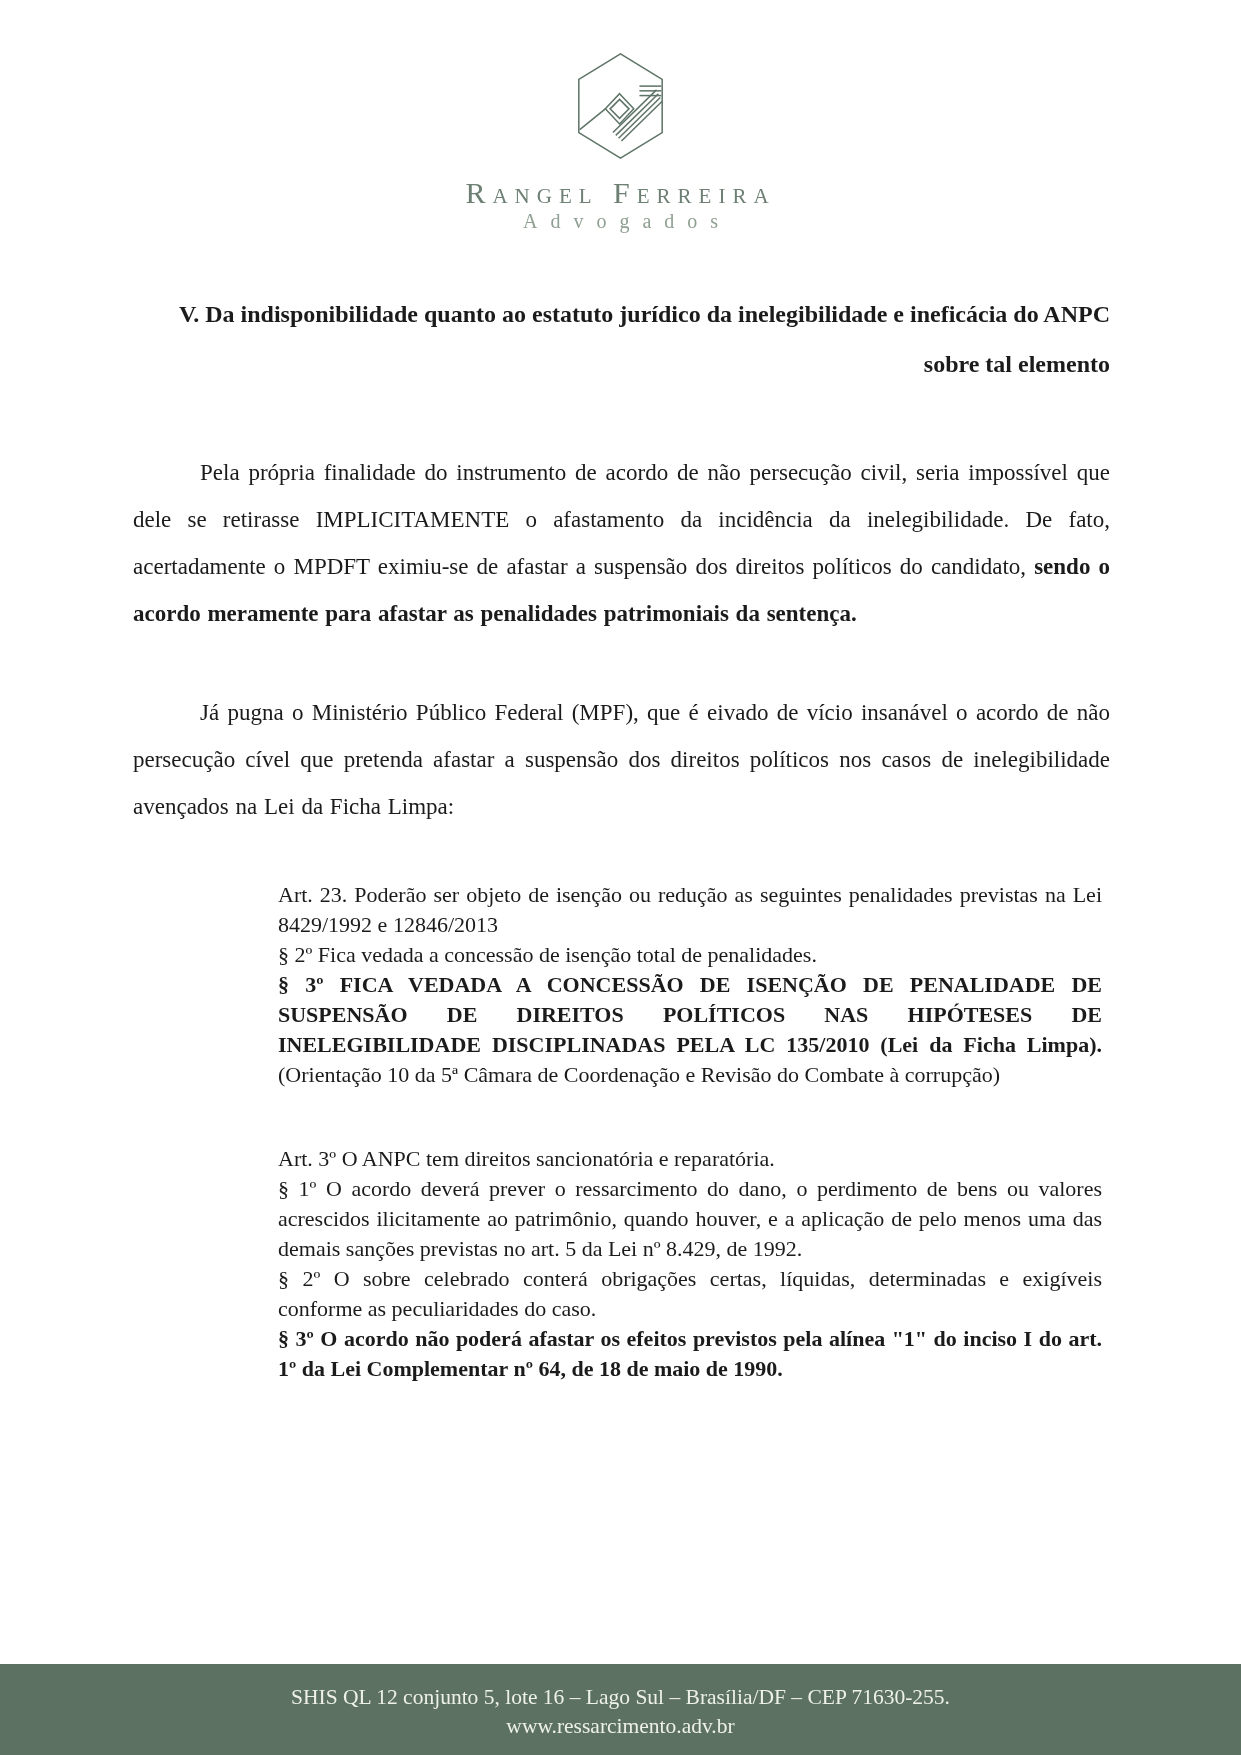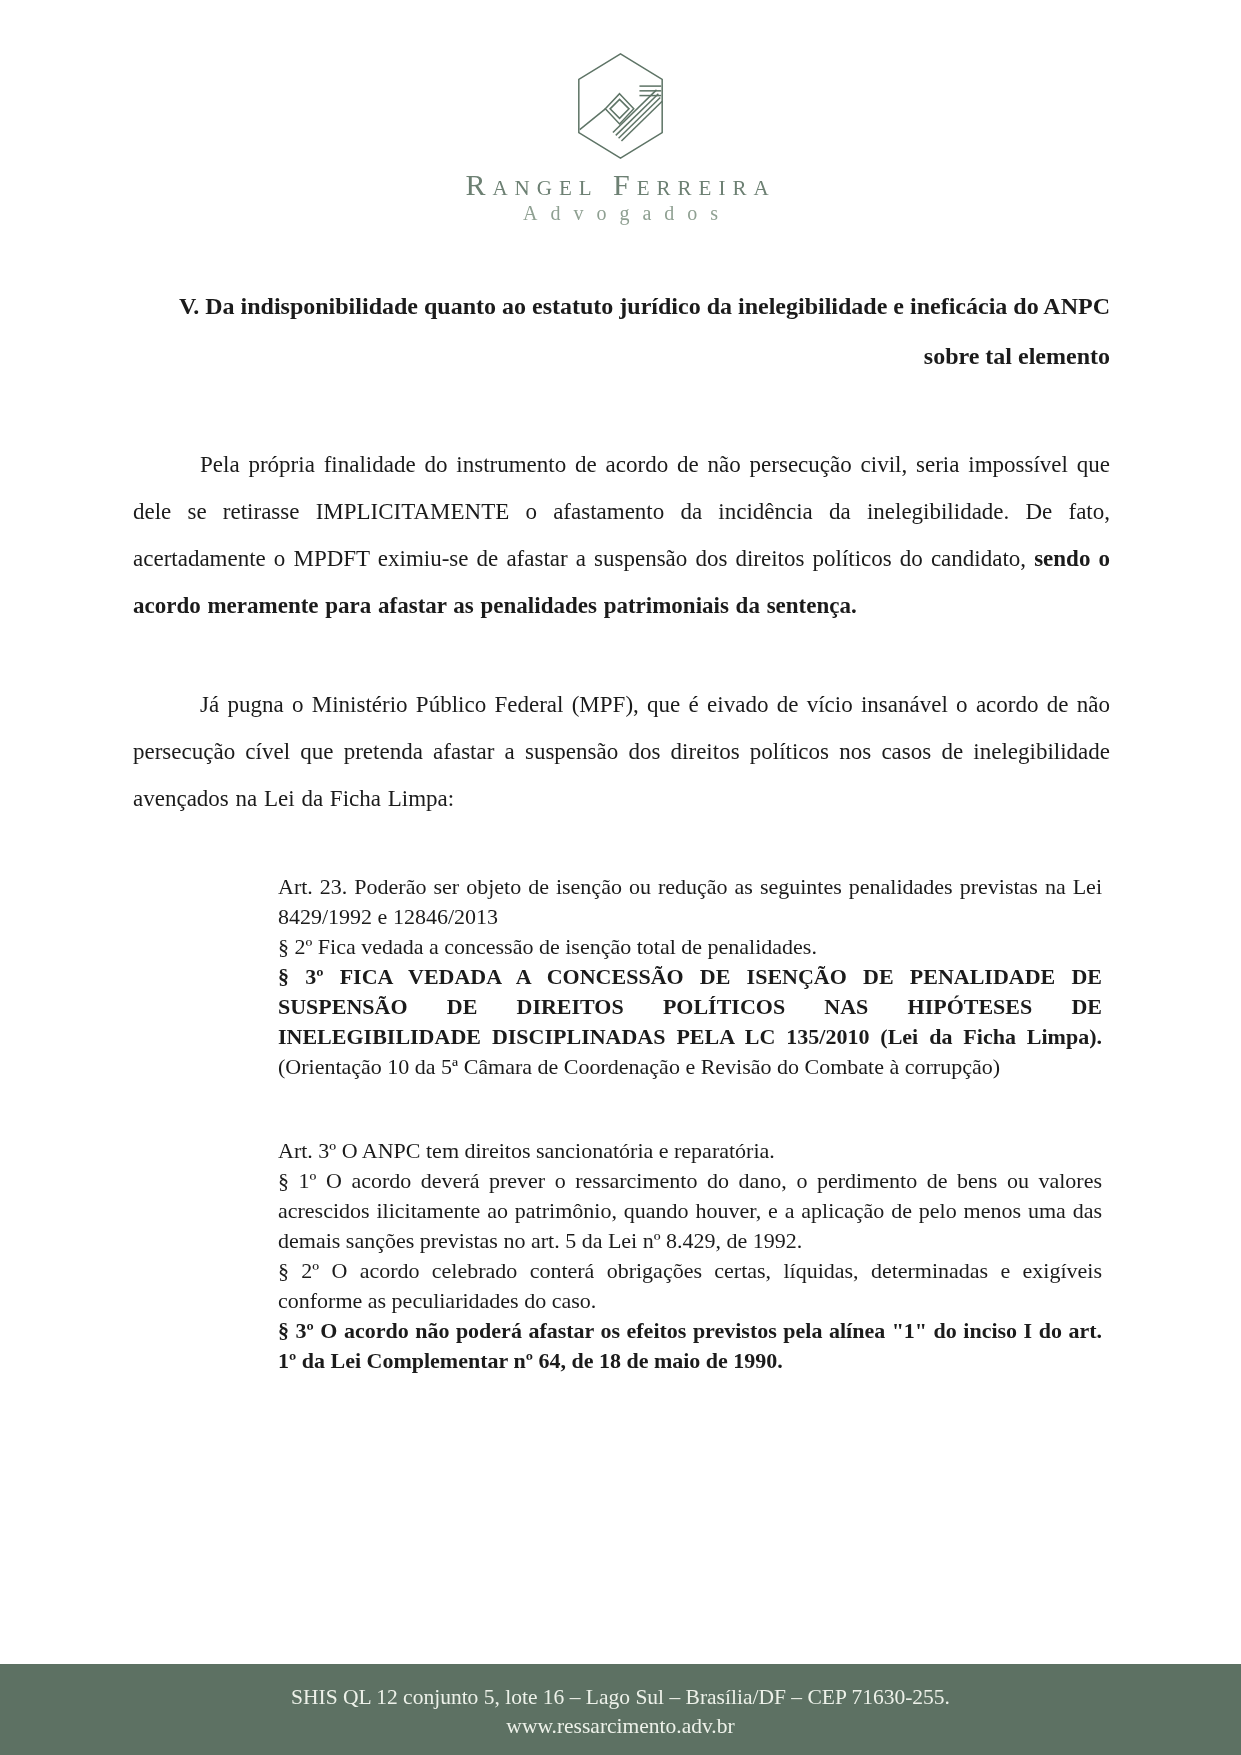--- a/index.html
+++ b/index.html
@@ -9,21 +9,21 @@
     margin:0 auto;
     background:#ffffff;
     font-family:"Liberation Serif", serif;
     color:#1b1b1b;
     overflow:hidden;
   }
   
   .letterhead { text-align:center; padding-top:52px; }
   .logo-wrap { display:flex; justify-content:center; }
   .brand-name {
-    margin-top:8px;
+    margin-top:16px;
     font-size:30px;
     letter-spacing:7px;
     font-variant:small-caps;
     color:#6d8073;
   }
   .brand-sub {
     margin-top:0px;
     font-size:20px;
     letter-spacing:13px;
     text-indent:13px;
@@ -104,21 +104,21 @@
     <div class="quote">
       <div>Art. 23. Poderão ser objeto de isenção ou redução as seguintes penalidades previstas na Lei 8429/1992 e 12846/2013</div>
       <div>§ 2º Fica vedada a concessão de isenção total de penalidades.</div>
       <div><span class="bold">§ 3º FICA VEDADA A CONCESSÃO DE ISENÇÃO DE PENALIDADE DE SUSPENSÃO DE DIREITOS POLÍTICOS NAS HIPÓTESES DE INELEGIBILIDADE DISCIPLINADAS PELA LC 135/2010 (Lei da Ficha Limpa).</span><span> (Orientação 10 da 5ª Câmara de Coordenação e Revisão do Combate à corrupção)</span></div>
     </div>
 
 
     <div class="quote quote-2">
       <div>Art. 3º O ANPC tem direitos sancionatória e reparatória.</div>
       <div>§ 1º O acordo deverá prever o ressarcimento do dano, o perdimento de bens ou valores acrescidos ilicitamente ao patrimônio, quando houver, e a aplicação de pelo menos uma das demais sanções previstas no art. 5 da Lei nº 8.429, de 1992.</div>
-      <div>§ 2º O acordo celebrado conterá obrigações certas, líquidas, determinadas e exigíveis conforme as peculiaridades do caso.</div>
+      <div>§ 2º O sobre celebrado conterá obrigações certas, líquidas, determinadas e exigíveis conforme as peculiaridades do caso.</div>
       <div class="bold">§ 3º O acordo não poderá afastar os efeitos previstos pela alínea "1" do inciso I do art. 1º da Lei Complementar nº 64, de 18 de maio de 1990.</div>
     </div>
 
   </div>
 
   <div class="footer">
     <div class="footer-inner">
       <div>SHIS QL 12 conjunto 5, lote 16 – Lago Sul – Brasília/DF – CEP 71630-255.</div>
       <div>www.ressarcimento.adv.br</div>
     </div>

